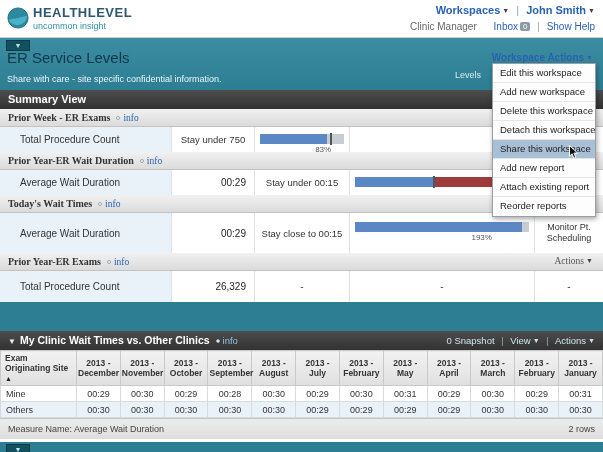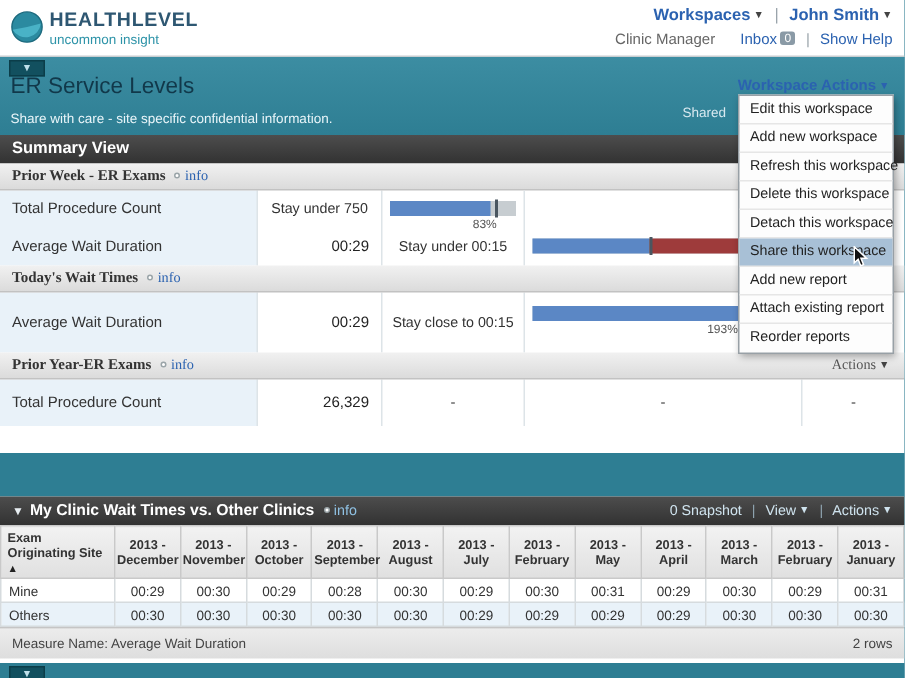--- a/index.html
+++ b/index.html
@@ -43,21 +43,21 @@
   .panel-header { height:19px; background:linear-gradient(#4d4d4d,#323232); color:#fff; font-size:11px; font-weight:bold; line-height:19px; padding-left:8px; position:relative; }
   .section-header { height:18px; background:linear-gradient(#f1f1f1,#dbdbdb); border-bottom:1px solid #c2c2c2; font-size:10px; font-weight:bold; color:#333; line-height:17px; padding-left:8px; position:relative;font-family:Liberation Serif, serif; }
   .info-dot { display:inline-block; width:4px; height:4px; border:1px solid #9aa4a8; border-radius:50%; margin:0 3px 1px 6px; background:#fff; }
   .info-link { color:#2b62b0; font-weight:normal; font-size:9.5px; cursor:pointer; }
   .section-actions { position:absolute; right:10px; top:0; font-weight:normal; font-size:9.5px; color:#555; cursor:pointer; }
 
   .srow { display:grid; grid-template-columns:172px 83px 95px 185px 1fr; }
   .h25 { height:25px; } .h40 { height:40px; } .h31 { height:31px; }
   .cell { border-right:1px solid #dde4e8; display:flex; align-items:center; }
   .cell:last-child { border-right:none; }
-  .cell-label { background:#e9f2f9; padding-left:8px; font-size:10px; color:#333; }
+  .cell-label { background:#e9f2f9; padding-left:20px; font-size:10px; color:#333; }
   .cell-value { justify-content:flex-end; padding-right:8px; font-size:10px; color:#222; }
   .cell-target { justify-content:center; font-size:9.5px; color:#333; }
   .cell-bar { display:block; position:relative; }
   .cell-status { justify-content:center; font-size:9px; color:#333; text-align:center; line-height:11px; }
   .cell-dash { justify-content:center; font-size:10px; color:#444; }
 
   .bar-wrap { position:relative; margin:7px 5px 0 5px; height:10px; background:#c7cdd1; }
   .h40 .bar-wrap { margin-top:9px; }
   .bar-fill { position:absolute; left:0; top:0; bottom:0; background:#5b87c5; }
   .bar-fill.red { background:#9e3b3b; }
@@ -114,27 +114,26 @@
       <span class="pipe">|</span>
       <span class="link">Show Help</span>
     </div>
   </div>
 
   <div class="ws-header">
     <div class="mini-dd" style="top:2px"><span>▼</span></div>
     <div class="ws-title">ER Service Levels</div>
     <div class="ws-subtitle">Share with care - site specific confidential information.</div>
     <div class="ws-actions"><span>Workspace Actions</span><span class="caret blue">▼</span></div>
-    <div class="ws-shared">Shared</div>
+    <div class="ws-shared">Levels</div>
   </div>
 
   <div class="ws-menu">
       <div class="menu-item"><span>Edit this workspace</span></div>
       <div class="menu-item"><span>Add new workspace</span></div>
-      <div class="menu-item"><span>Refresh this workspace</span></div>
       <div class="menu-item"><span>Delete this workspace</span></div>
       <div class="menu-item"><span>Detach this workspace</span></div>
       <div class="menu-item highlighted"><span>Share this workspace</span><svg class="cursor" width="11" height="14" viewBox="0 0 11 14">
           <path d="M1.5 0.5 L1.5 11.2 L4.1 8.8 L5.8 13.2 L7.7 12.4 L6 8.1 L9.6 8.1 Z" fill="#111" stroke="#fff" stroke-width="1"></path>
         </svg></div>
       <div class="menu-item"><span>Add new report</span></div>
       <div class="menu-item"><span>Attach existing report</span></div>
       <div class="menu-item"><span>Reorder reports</span></div>
     </div>
 
@@ -152,20 +151,23 @@
       <div class="cell cell-bar h25">
         <div class="bar-wrap">
           <div class="bar-fill w80"></div>
           <div class="bar-marker m83"></div>
         </div>
         <div class="pct">83%</div>
       </div>
       <div class="cell cell-status h25"></div>
     </div>
 
+    <div class="section-header">
+      <span>Prior Year-ER Wait Duration</span><span class="info-dot"></span><span class="info-link">info</span>
+    </div>
     <div class="srow h25">
       <div class="cell cell-label h25">Average Wait Duration</div>
       <div class="cell cell-value h25">00:29</div>
       <div class="cell cell-target h25">Stay under 00:15</div>
       <div class="cell cell-bar h25">
         <div class="bar-wrap">
           <div class="bar-fill w45"></div>
           <div class="bar-fill red w55l45"></div>
           <div class="bar-marker m45"></div>
         </div>

